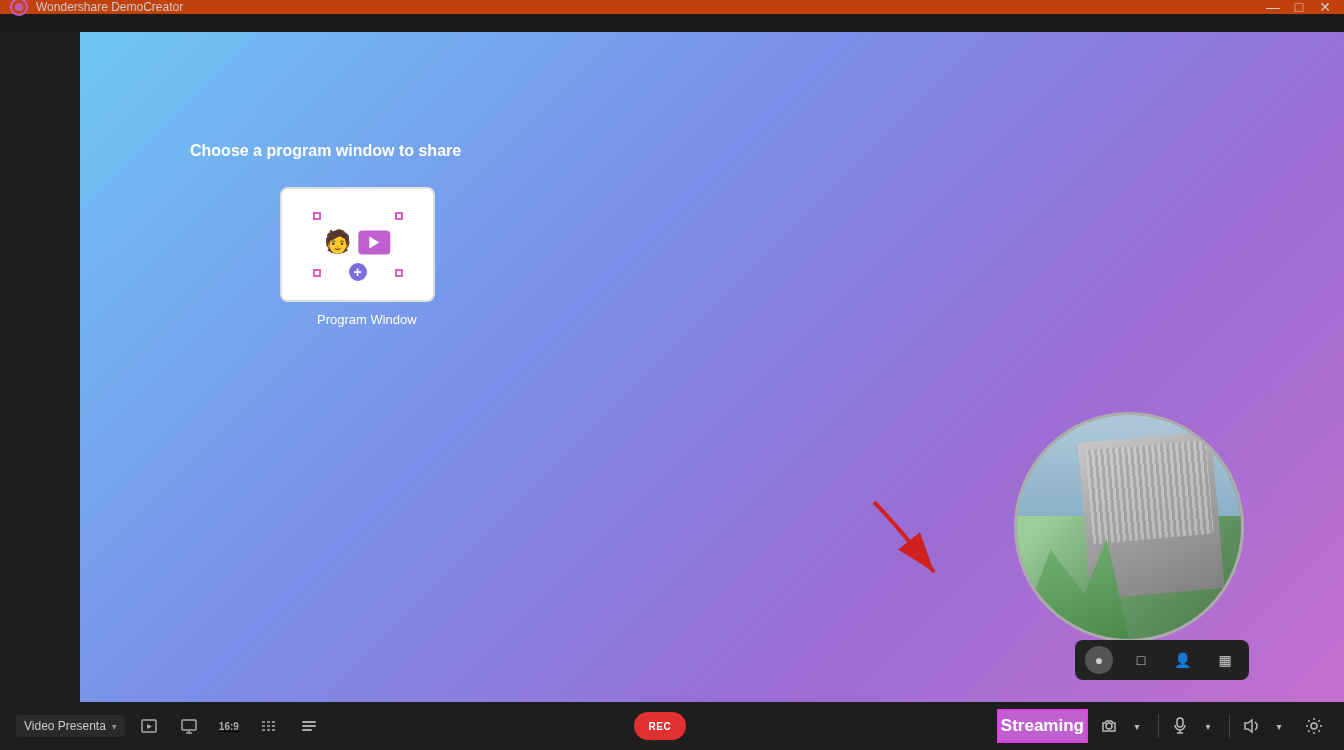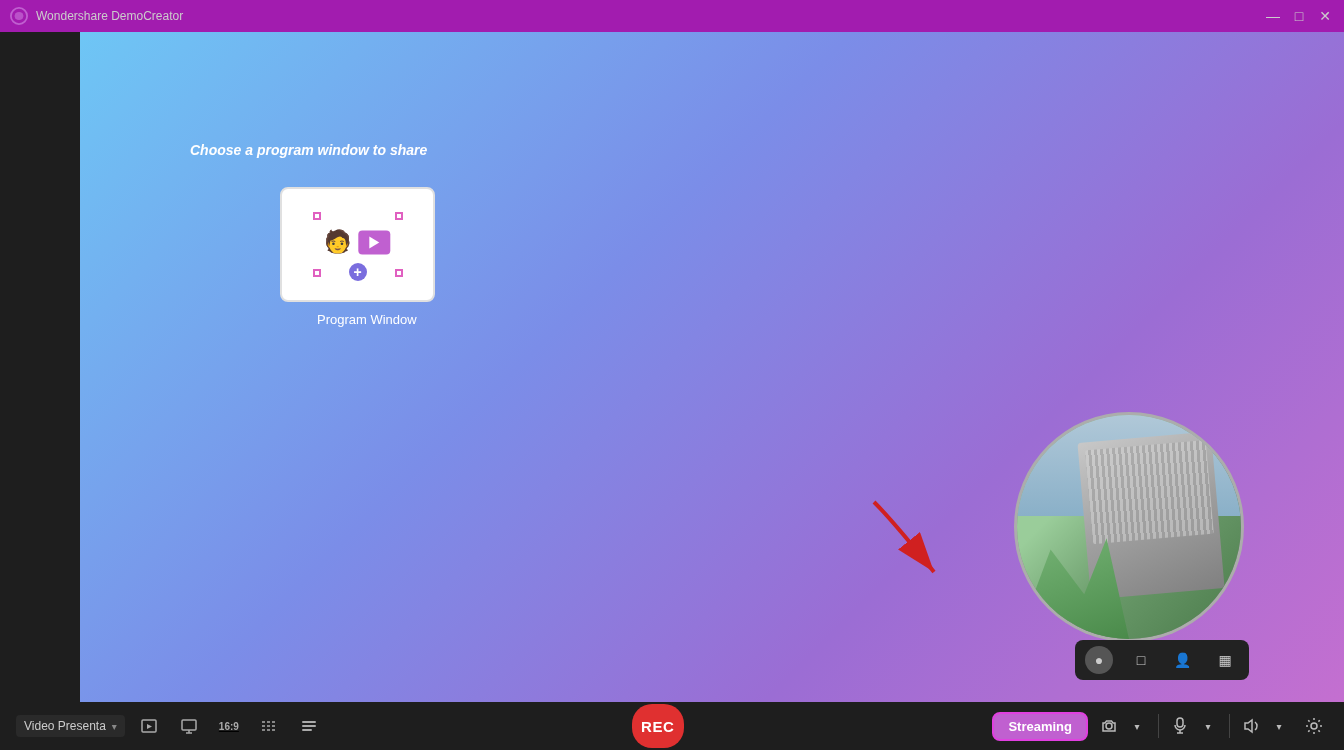--- a/index.html
+++ b/index.html
@@ -8,22 +8,22 @@
       height: 750px;
       background: #1a1a1a;
       font-family: 'Segoe UI', sans-serif;
       overflow: hidden;
       position: relative;
     }
 
     
     .title-bar {
       width: 100%;
-      height: 32px;
-      background: #a21caf;
+      height: 14px;
+      background: #c2410c;
       display: flex;
       align-items: center;
       justify-content: space-between;
       padding: 0 10px;
       position: absolute;
       top: 0;
       left: 0;
       z-index: 10;
     }
     .title-bar-left {
@@ -77,23 +77,22 @@
       background: linear-gradient(135deg, #6ec6f5 0%, #7b8de8 40%, #9b6dd4 70%, #c46fd0 100%);
       overflow: hidden;
     }
 
     
     .choose-title {
       position: absolute;
       top: 110px;
       left: 110px;
       color: white;
-      font-size: 14px;
+      font-size: 16px;
       font-weight: 600;
-      font-style: italic;
     }
 
     
     .program-window-card {
       position: absolute;
       top: 155px;
       left: 200px;
       width: 155px;
       height: 115px;
       background: white;
@@ -329,45 +328,45 @@
       font-size: 14px;
       border-radius: 4px;
     }
     .bottom-center {
       display: flex;
       align-items: center;
       gap: 16px;
     }
     .rec-button {
       width: 52px;
-      height: 44px;
+      height: 28px;
       background: #e03030;
       border-radius: 20px;
       display: flex;
       align-items: center;
       justify-content: center;
       cursor: pointer;
       color: white;
-      font-size: 15px;
+      font-size: 10px;
       font-weight: bold;
       letter-spacing: 0.5px;
     }
     .bottom-right {
       display: flex;
       align-items: center;
       gap: 8px;
     }
     .streaming-btn {
       background: #c060d0;
       border: 2px solid #e040e0;
       color: white;
-      font-size: 13px;
+      font-size: 17px;
       font-weight: 600;
-      padding: 5px 14px;
-      border-radius: 8px;
+      padding: 5px 2px;
+      border-radius: 0;
       cursor: pointer;
     }
     .right-controls {
       display: flex;
       align-items: center;
       gap: 4px;
     }
     .right-icon-group {
       display: flex;
       align-items: center;

